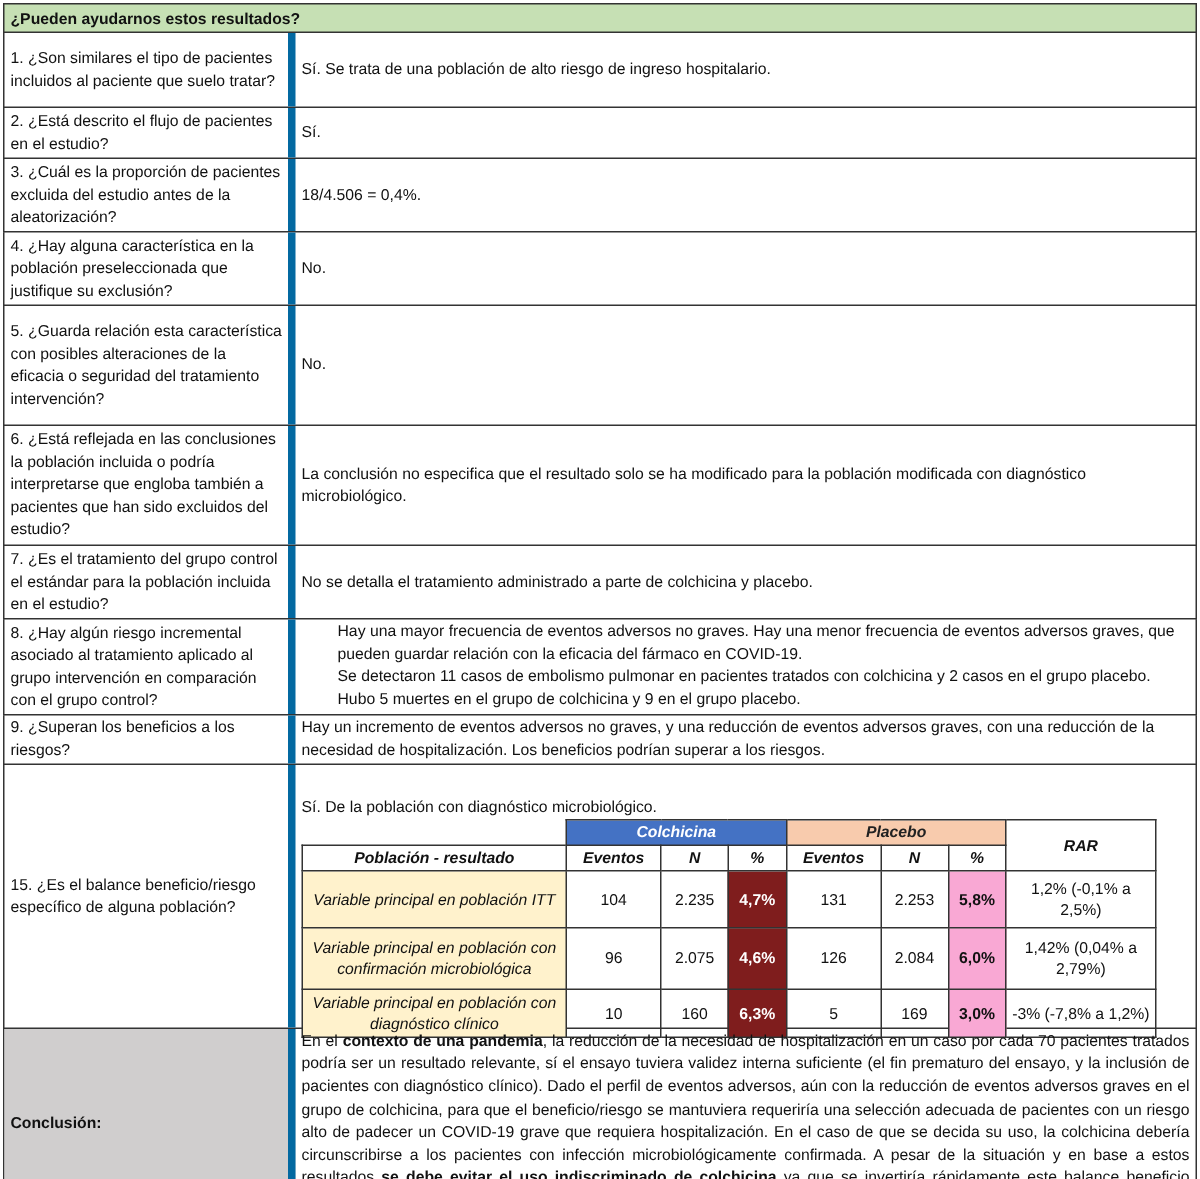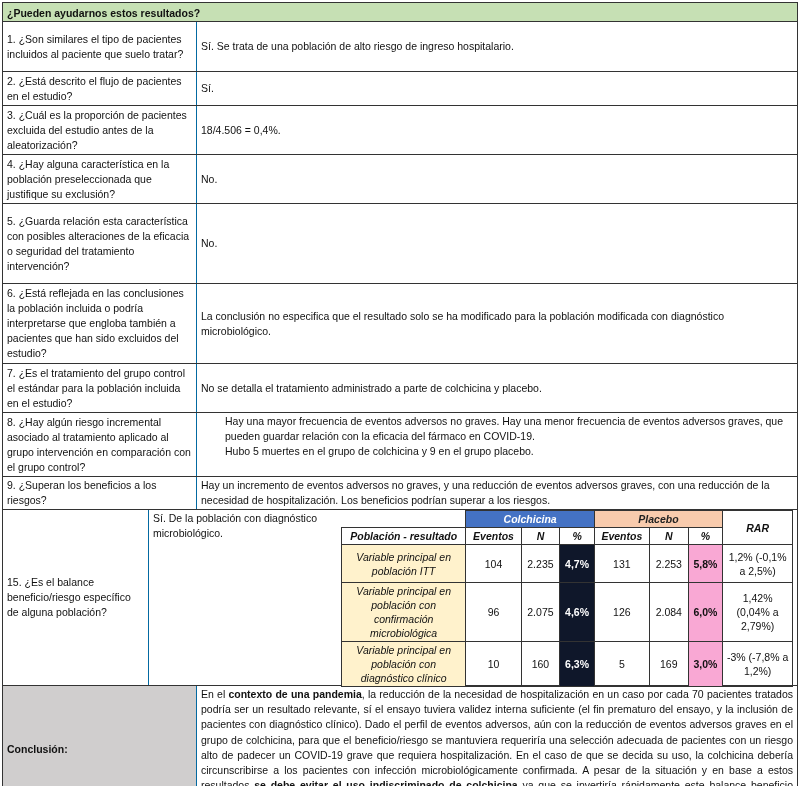--- a/index.html
+++ b/index.html
@@ -1,36 +1,36 @@
 <!DOCTYPE html>
 <html><head>
 <meta charset="utf-8">
 <style>
   * { box-sizing: border-box; margin: 0; padding: 0; }
   body { width: 800px; height: 786px; background: #ffffff; font-family: "Liberation Sans", sans-serif; font-size: 10.5px; color: #111; overflow: hidden; position: relative; }
   .sheet { position: absolute; left: 2px; top: 2px; width: 796px; }
   .row { display: flex; border-left: 1px solid #333; border-right: 1px solid #333; border-bottom: 1px solid #333; }
   .hdr { background: #c6e0b4; font-weight: bold; padding: 3px 4px; height: 20px; line-height: 14px; border: 1px solid #333; }
-  .q { width: 194px; padding: 1px 4px; line-height: 15px; border-right: 1px solid #0369a1; display: flex; align-items: center; }
+  .q { width: 194px; padding: 1px 4px; line-height: 15px; border-right: 5px solid #0369a1; display: flex; align-items: center; }
   .a { flex: 1; padding: 1px 4px; line-height: 15px; display: flex; align-items: center; }
   .a.top { align-items: flex-start; }
   .a .lines { display: block; margin-left: 24px; }
   .r10 .q { align-items: center; }
-  .r10 .a { flex-direction: row; align-items: stretch; padding: 0 4px; }
+  .r10 .a { flex-direction: column; align-items: stretch; padding: 0 4px; margin-top: 20px; }
   .intro { line-height: 15px; padding-top: 1px; height: 32px; }
   table.res { border-collapse: collapse; margin-left: 0px; font-size: 10.5px; width: 570px; padding-left: 35px; }
   table.res td, table.res th { border: 1px solid #333; padding: 1px 3px; text-align: center; line-height: 14px; }
   table.res .noborder { border: none; }
   th.grp-col { background: #4472c4; color: #fff; font-style: italic; font-weight: bold; }
   th.grp-pla { background: #f8cbad; color: #222; font-style: italic; font-weight: bold; }
   th.sub { font-style: italic; font-weight: bold; background: #fff; }
   th.rar { font-style: italic; font-weight: bold; background: #fff; }
   th.pop { text-align: left; font-style: italic; font-weight: bold; }
   td.var { background: #fff2cc; text-align: left; font-style: italic; }
-  td.pc-col { background: #0f172a; color: #fff; font-weight: bold; }
+  td.pc-col { background: #7f1d1d; color: #fff; font-weight: bold; }
   td.pc-pla { background: #f9a8d4; font-weight: bold; }
   .concl .q { background: #d0cece; font-weight: bold; }
   .concl .a { text-align: justify; display: block; padding: 1px 4px; line-height: 15.2px; font-size: 10.5px; }
   b { font-weight: bold; }
 </style>
 </head>
 <body>
 
 <div class="sheet">
   <div class="hdr">¿Pueden ayudarnos estos resultados?</div>
@@ -61,20 +61,21 @@
   </div>
   <div class="row" style="height:49px">
     <div class="q">7. ¿Es el tratamiento del grupo control el estándar para la población incluida en el estudio?</div>
     <div class="a">No se detalla el tratamiento administrado a parte de colchicina y placebo.</div>
   </div>
   <div class="row" style="height:64px">
     <div class="q">8. ¿Hay algún riesgo incremental asociado al tratamiento aplicado al grupo intervención en comparación con el grupo control?</div>
     <div class="a top">
       <span class="lines">
         <span style="display:block">Hay una mayor frecuencia de eventos adversos no graves. Hay una menor frecuencia de eventos adversos graves, que pueden guardar relación con la eficacia del fármaco en COVID-19.</span>
+        <span style="display:block">Se detectaron 11 casos de embolismo pulmonar en pacientes tratados con colchicina y 2 casos en el grupo placebo.</span>
         <span style="display:block">Hubo 5 muertes en el grupo de colchicina y 9 en el grupo placebo.</span>
       </span>
     </div>
   </div>
   <div class="row" style="height:33px">
     <div class="q">9. ¿Superan los beneficios a los riesgos?</div>
     <div class="a top">Hay un incremento de eventos adversos no graves, y una reducción de eventos adversos graves, con una reducción de la necesidad de hospitalización. Los beneficios podrían superar a los riesgos.</div>
   </div>
 
   <div class="row r10" style="height:176px">

